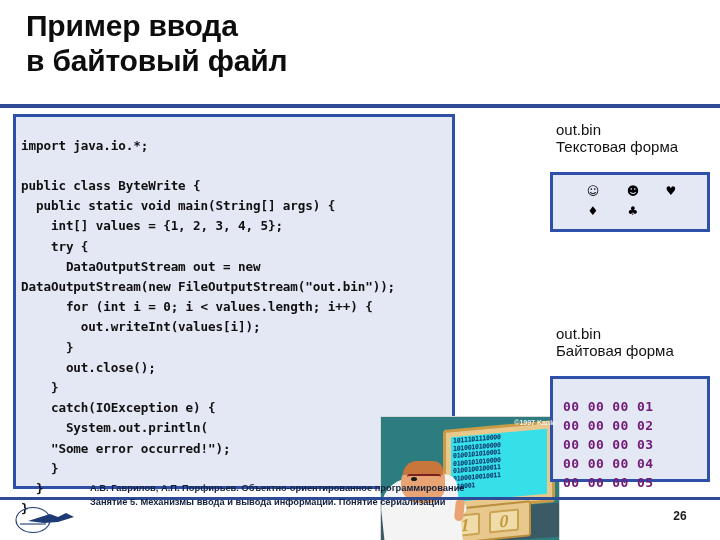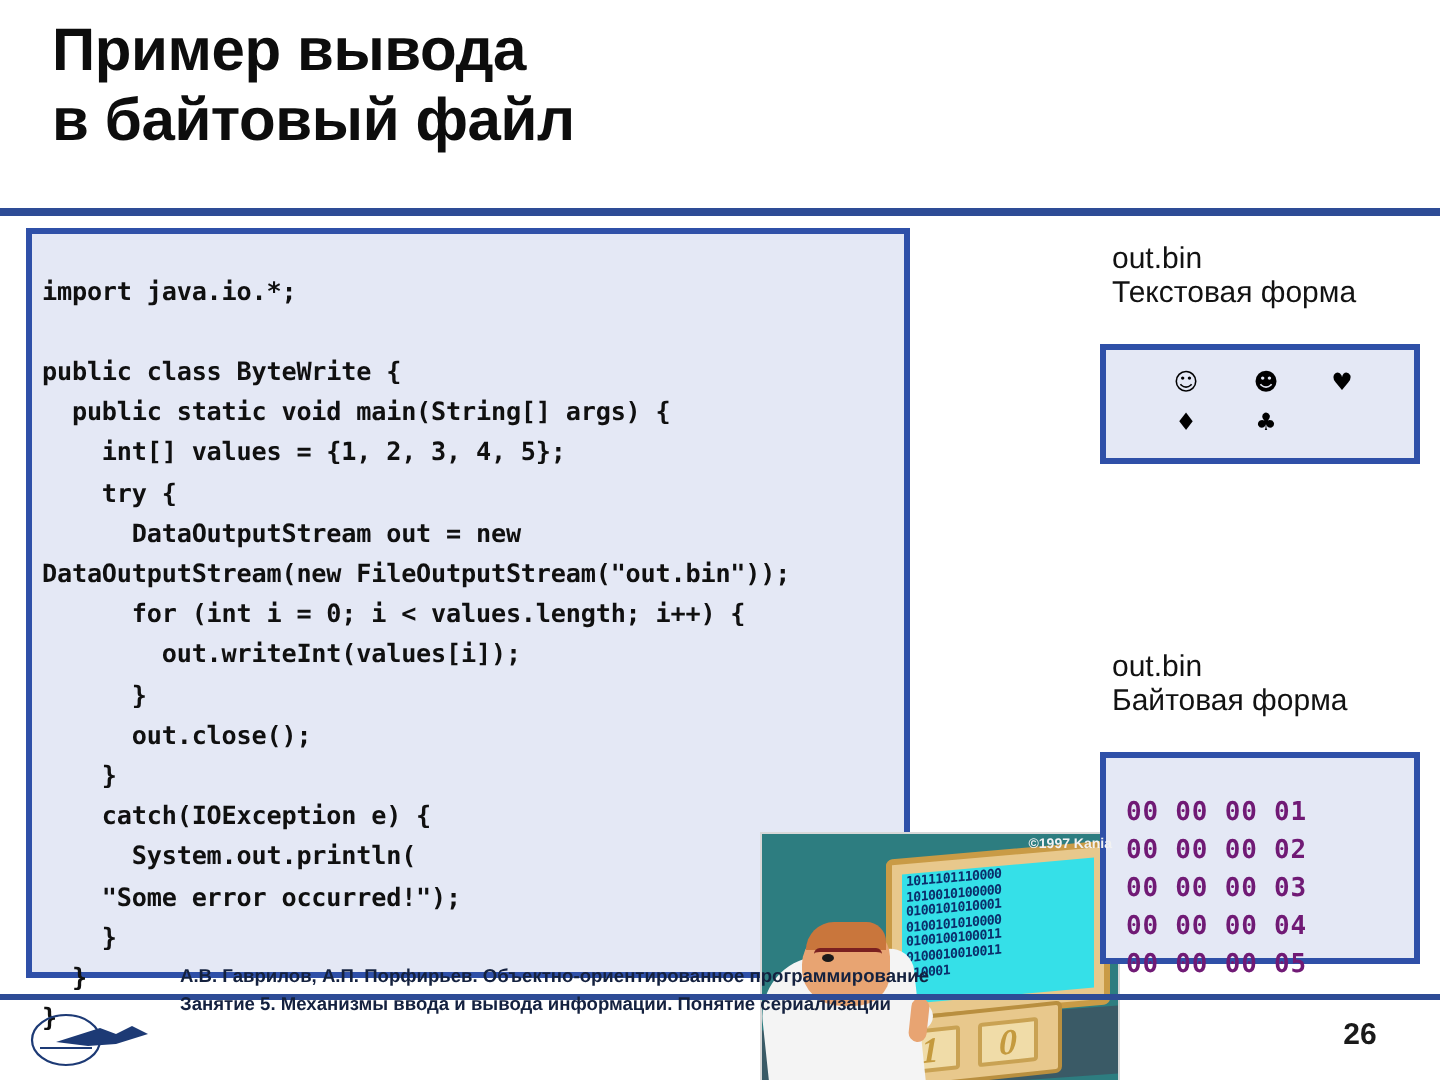--- a/index.html
+++ b/index.html
@@ -321,29 +321,29 @@
     color: #14213f;
     line-height: 13.5px;
     white-space: pre-line;
   }
   #page-number {
     position: absolute;
     left: 660px;
     top: 509px;
     width: 40px;
     text-align: center;
-    font-size: 15px;
+    font-size: 12px;
     font-weight: bold;
     color: #1a1a1a;
   }
 </style>
 </head>
 <body>
 
-<div id="slide-title">Пример вывода
+<div id="slide-title">Пример ввода
 в байтовый файл</div>
 <div id="header-rule"></div>
 
 <div id="code-panel">
   <pre id="code-text">import java.io.*;
 
 public class ByteWrite {
   public static void main(String[] args) {
     int[] values = {1, 2, 3, 4, 5};
     try {

